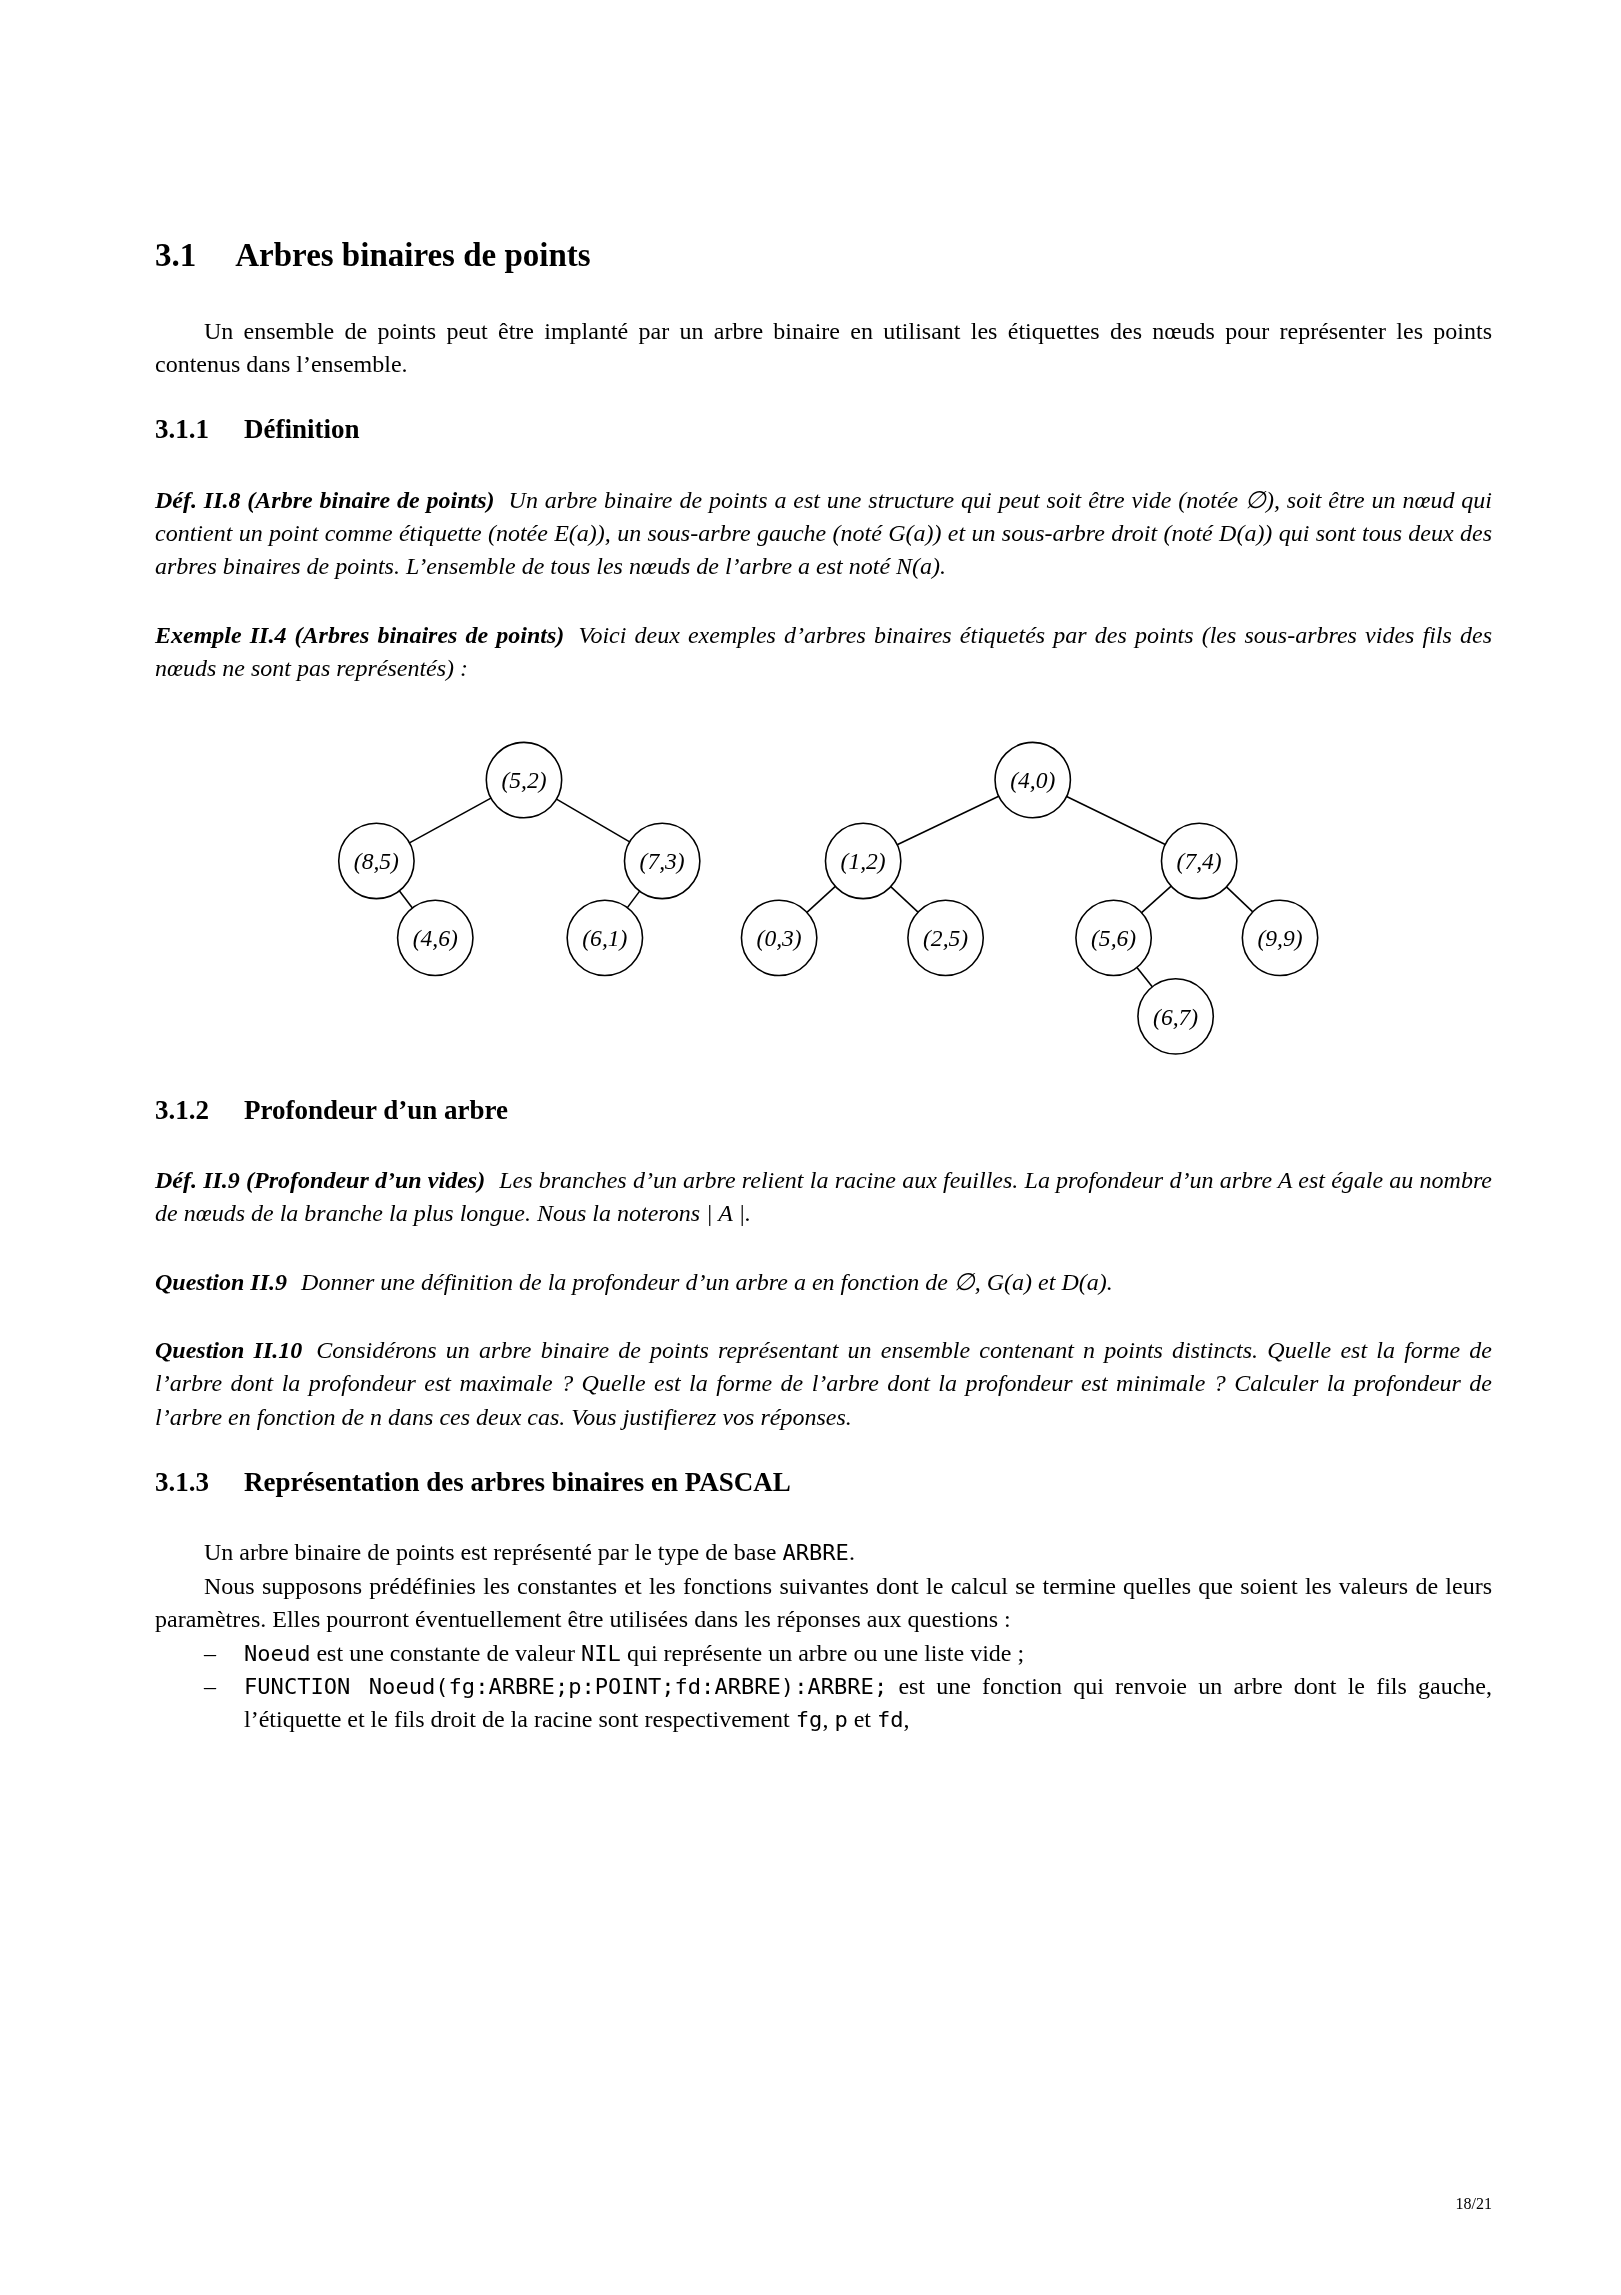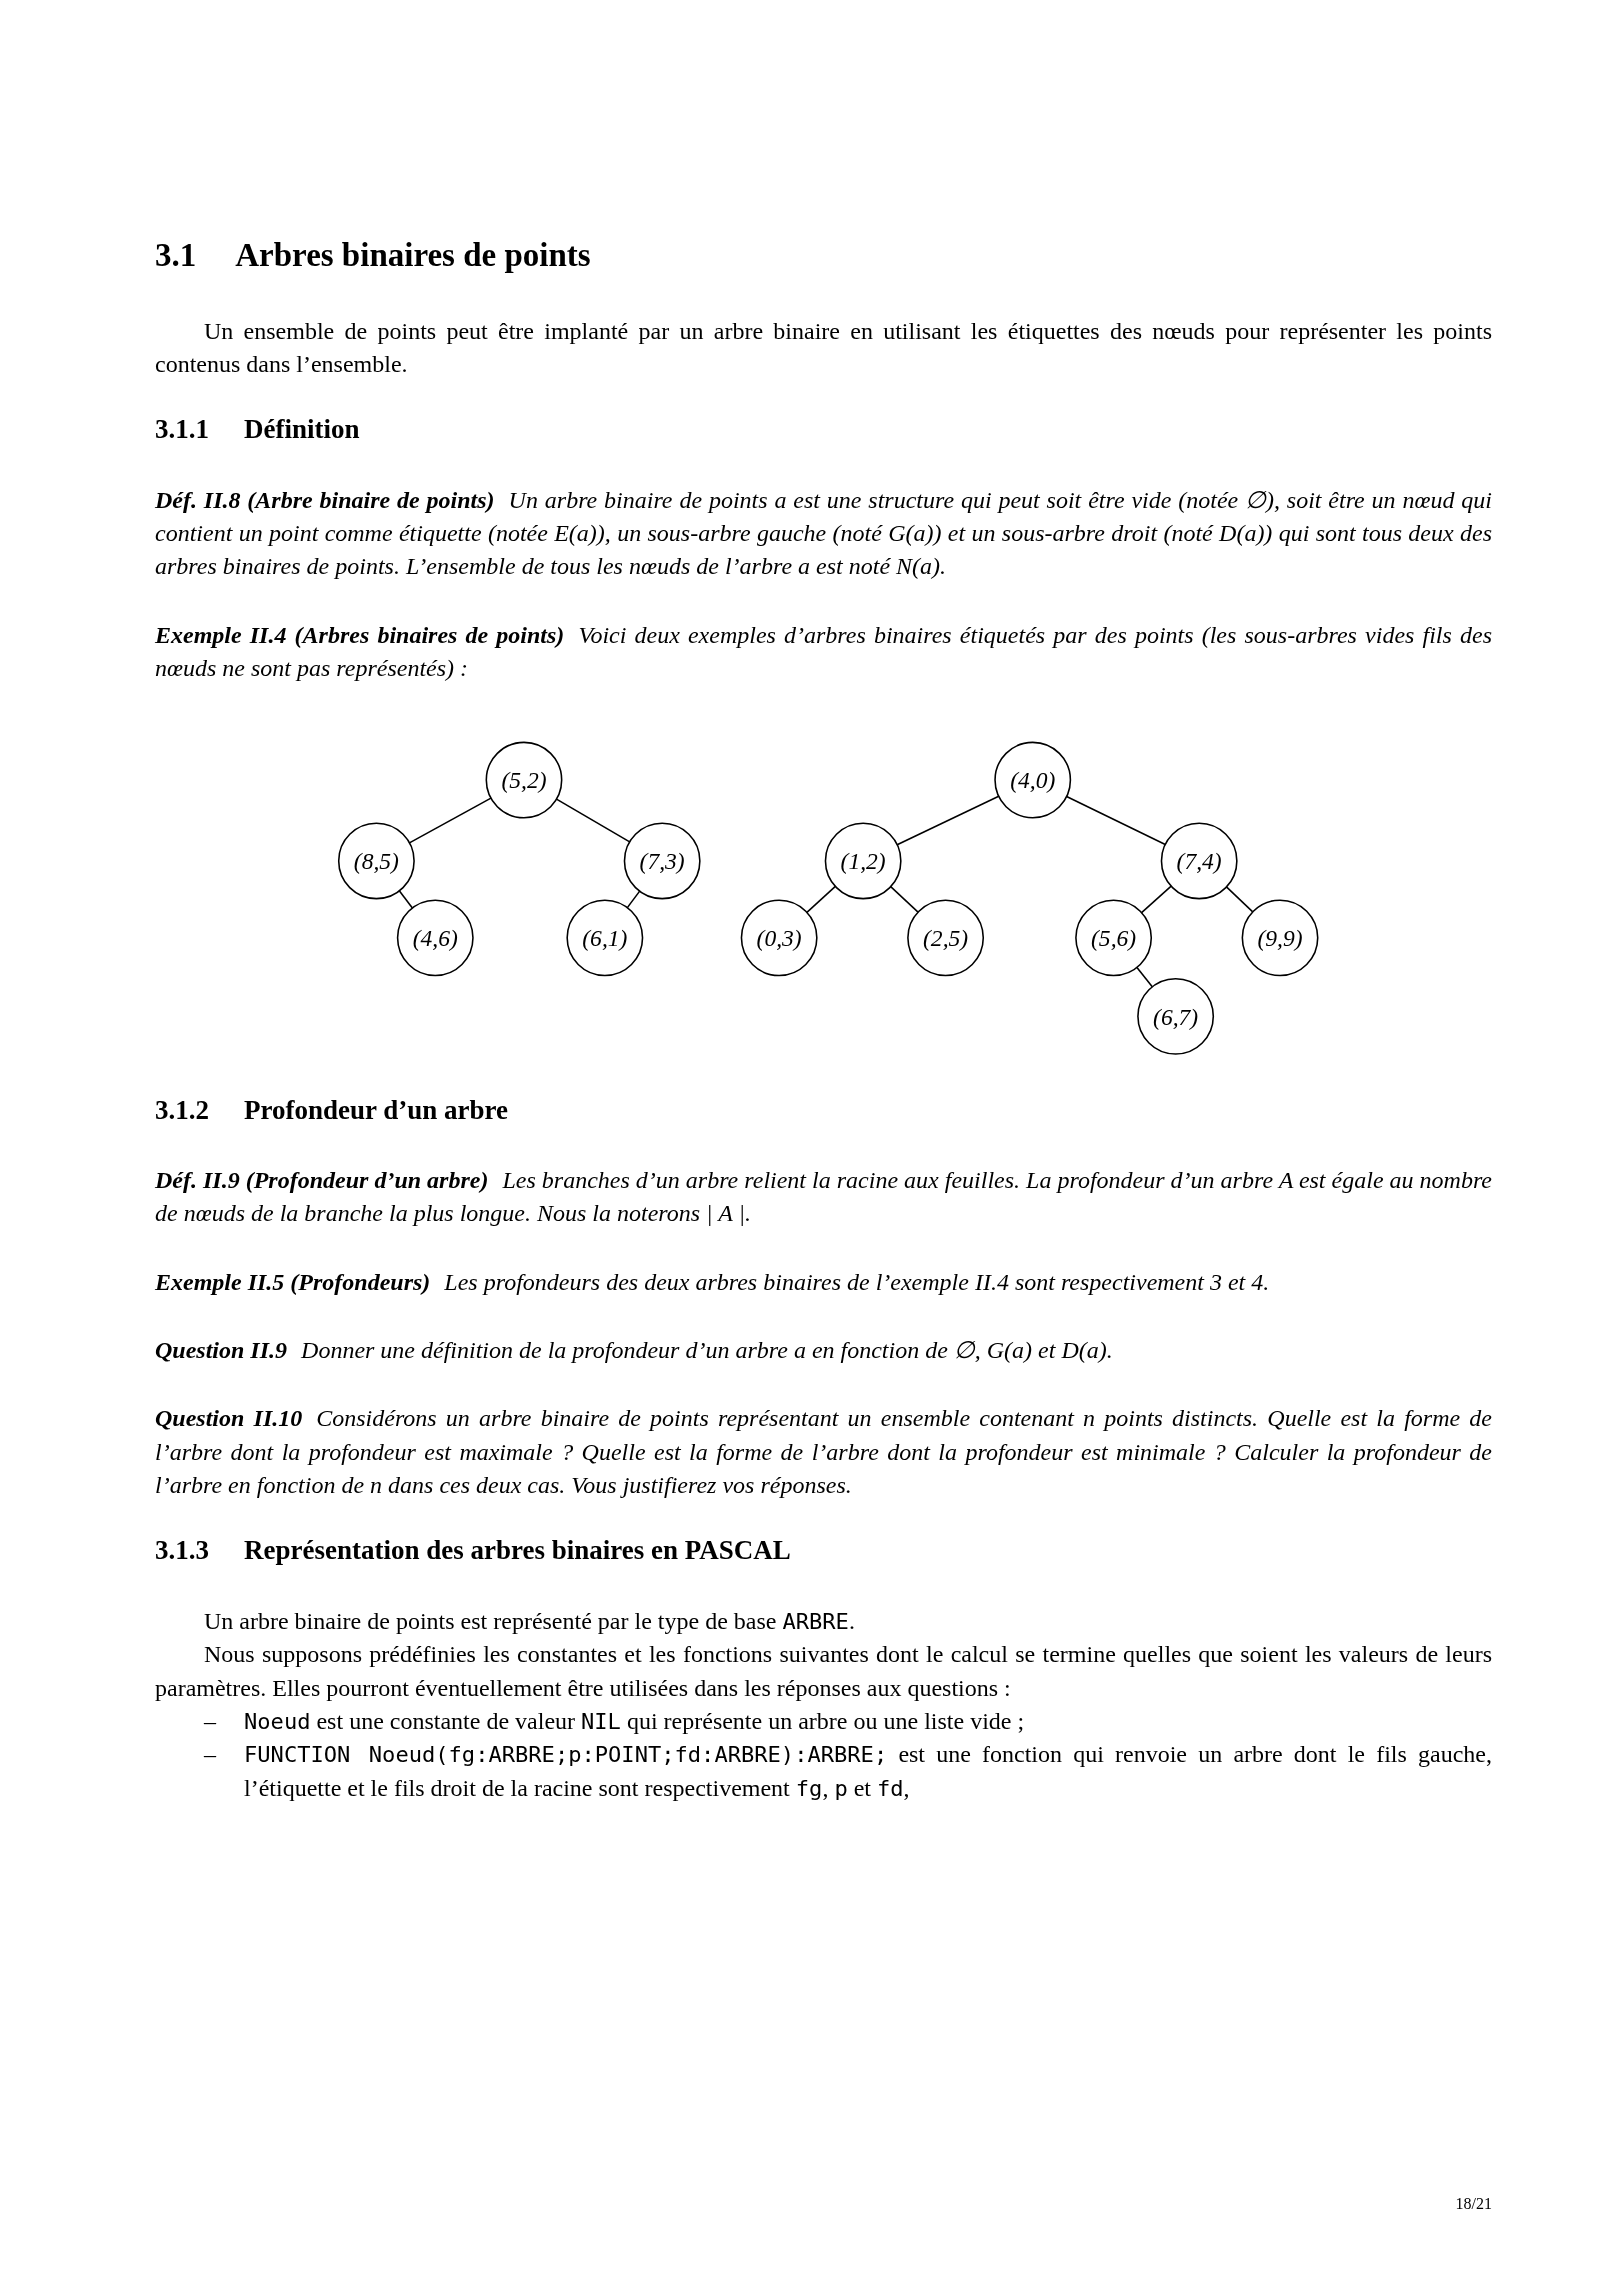--- a/index.html
+++ b/index.html
@@ -148,23 +148,22 @@
             <g>
               <circle cx="1300" cy="357" r="48" fill="#ffffff" stroke="#000000" stroke-width="2"></circle>
               <text x="1300" y="357" text-anchor="middle" dy="0.35em" class="node-label">(6,7)</text>
             </g>
           </g>
         </svg>
     </figure>
 
     <h2><span class="num">3.1.2</span><span>Profondeur d’un arbre</span></h2>
 
-    <p class="para first"><span class="b lbl">Déf. II.9 (Profondeur d’un arbre)</span><span class="i">Les branches d’un arbre relient la racine aux feuilles. La profondeur d’un arbre A est égale au nombre de nœuds de la branche la plus longue. Nous la noterons | A |.</span></p>
+    <p class="para first"><span class="b lbl">Déf. II.9 (Profondeur d’un vides)</span><span class="i">Les branches d’un arbre relient la racine aux feuilles. La profondeur d’un arbre A est égale au nombre de nœuds de la branche la plus longue. Nous la noterons | A |.</span></p>
 
-    <p class="para"><span class="b lbl">Exemple II.5 (Profondeurs)</span><span class="i">Les profondeurs des deux arbres binaires de l’exemple II.4 sont respectivement 3 et 4.</span></p>
 
     <p class="para"><span class="b lbl">Question II.9</span><span class="i">Donner une définition de la profondeur d’un arbre a en fonction de ∅, G(a) et D(a).</span></p>
 
     <p class="para"><span class="b lbl">Question II.10</span><span class="i">Considérons un arbre binaire de points représentant un ensemble contenant n points distincts. Quelle est la forme de l’arbre dont la profondeur est maximale ? Quelle est la forme de l’arbre dont la profondeur est minimale ? Calculer la profondeur de l’arbre en fonction de n dans ces deux cas. Vous justifierez vos réponses.</span></p>
 
     <h2><span class="num">3.1.3</span><span>Représentation des arbres binaires en PASCAL</span></h2>
 
     <p class="para indent first"><span>Un arbre binaire de points est représenté par le type de base </span><span class="m">ARBRE</span><span>.</span></p>
 
     <p class="para indent tight"><span>Nous supposons prédéfinies les constantes et les fonctions suivantes dont le calcul se termine quelles que soient les valeurs de leurs paramètres. Elles pourront éventuellement être utilisées dans les réponses aux questions :</span></p>

